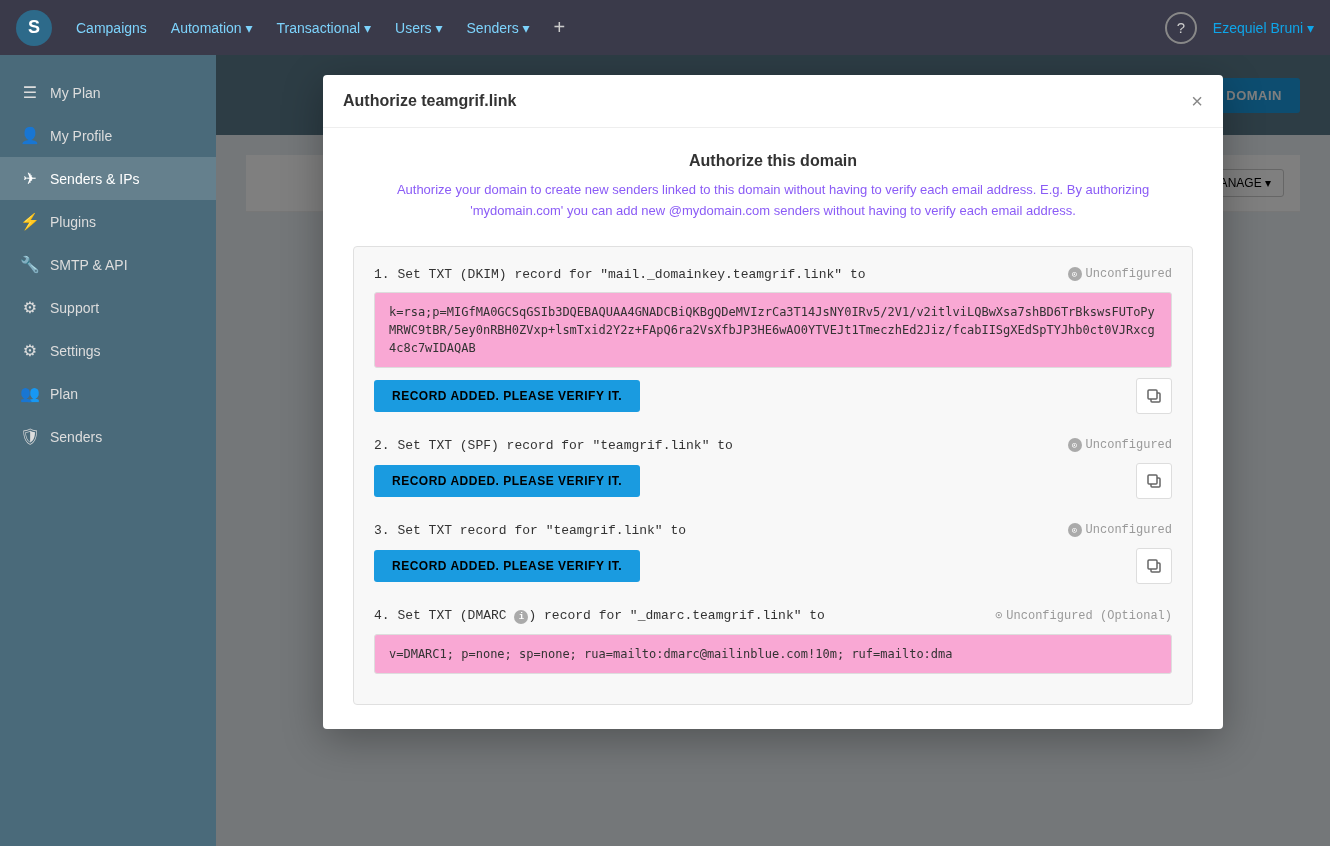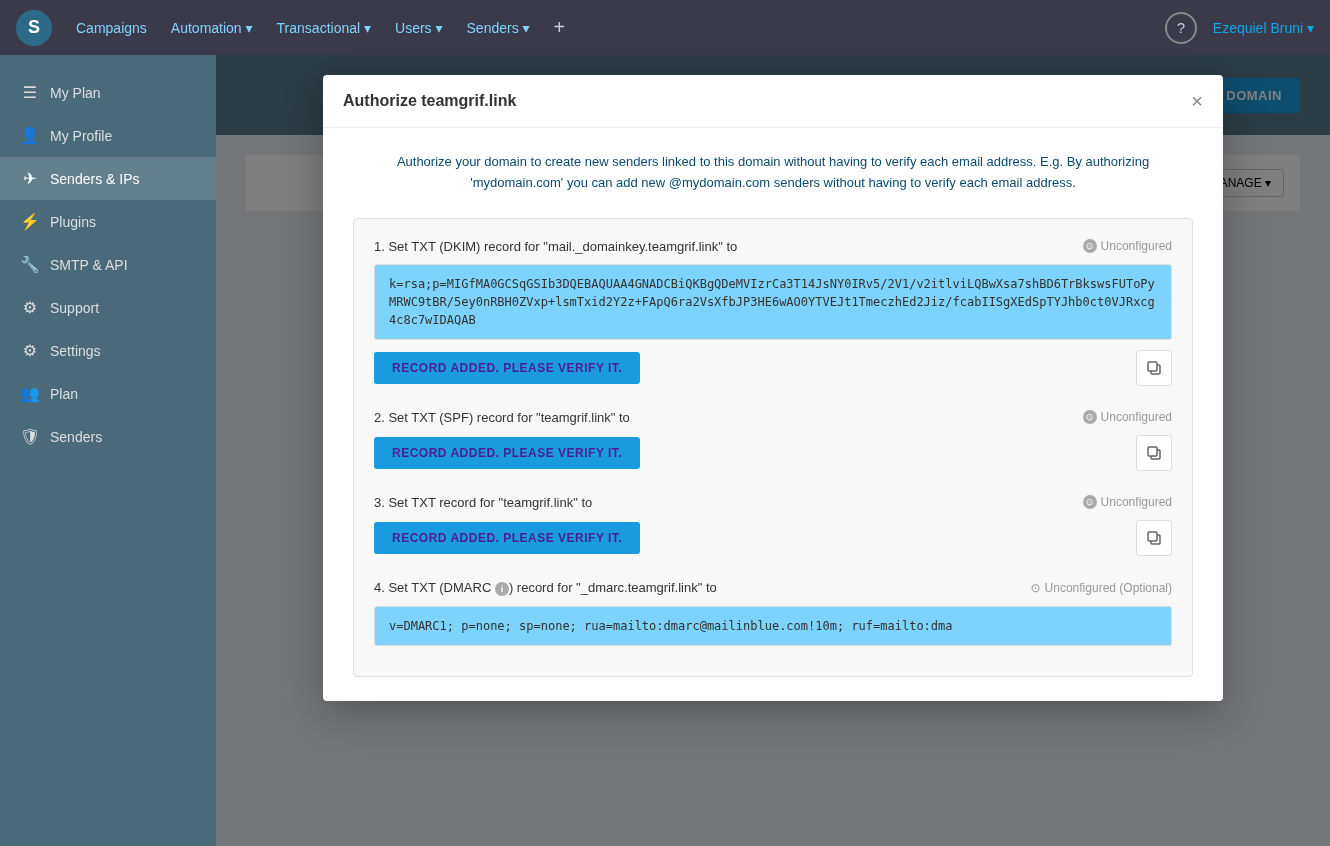--- a/index.html
+++ b/index.html
@@ -178,78 +178,79 @@
     .modal-intro-title {
       text-align: center;
       font-size: 16px;
       font-weight: 600;
       color: #333;
       margin-bottom: 10px;
     }
     .modal-intro-text {
       text-align: center;
       font-size: 13px;
-      color: #0c4a6e;
+      color: #8b5cf6;
       line-height: 1.6;
       margin-bottom: 24px;
     }
 
     
     .dns-records-container {
       background: #f8f8f8;
       border: 1px solid #e0e0e0;
       border-radius: 4px;
       padding: 20px;
     }
     .dns-record {
       margin-bottom: 24px;
     }
     .dns-record:last-child { margin-bottom: 0; }
     .dns-record-header {
       display: flex;
       justify-content: space-between;
       align-items: center;
       margin-bottom: 10px;
+      font-family: Liberation Mono, monospace;
     }
     .dns-record-label {
       font-size: 13px;
       color: #333;
     }
     .dns-record-status {
       font-size: 12px;
       color: #999;
       display: flex; align-items: center; gap: 4px;
     }
     .dns-record-status .status-icon {
       width: 14px; height: 14px;
       border-radius: 50%;
       background: #aaa;
       display: inline-flex; align-items: center; justify-content: center;
       font-size: 9px; color: white;
     }
     .dns-value-box {
-      background: #7dd3fc;
+      background: #f9a8d4;
       border: 1px solid #ddd;
       border-radius: 3px;
       padding: 10px 14px;
       font-size: 12px;
       color: #333;
       font-family: monospace;
       word-break: break-all;
       line-height: 1.5;
       margin-bottom: 10px;
     }
     .dns-record-actions {
       display: flex;
       align-items: center;
       justify-content: space-between;
     }
     .verify-btn {
       background: #1a9be0;
-      color: #4c1d95;
+      color: #000000;
       border: none;
       padding: 9px 18px;
       font-size: 12px;
       font-weight: 700;
       letter-spacing: 0.5px;
       border-radius: 3px;
       cursor: pointer;
     }
     .copy-btn {
       width: 36px; height: 36px;
@@ -369,20 +370,21 @@
 
     <div class="modal-overlay">
       <div class="modal">
 
         <div class="modal-header">
           <span class="modal-title">Authorize teamgrif.link</span>
           <button class="modal-close">×</button>
         </div>
 
         <div class="modal-body">
+          <div class="modal-intro-title">Authorize this domain</div>
           <div class="modal-intro-text">Authorize your domain to create new senders linked to this domain without having to verify each email address. E.g. By authorizing 'mydomain.com' you can add new @mydomain.com senders without having to verify each email address.</div>
 
           <div class="dns-records-container">
 
             <div class="dns-record">
               <div class="dns-record-header">
                 <span class="dns-record-label">1. Set TXT (DKIM) record for "mail._domainkey.teamgrif.link" to</span>
                 <span class="dns-record-status">
                   <span class="status-icon">⊙</span>
                   <span>Unconfigured</span>

